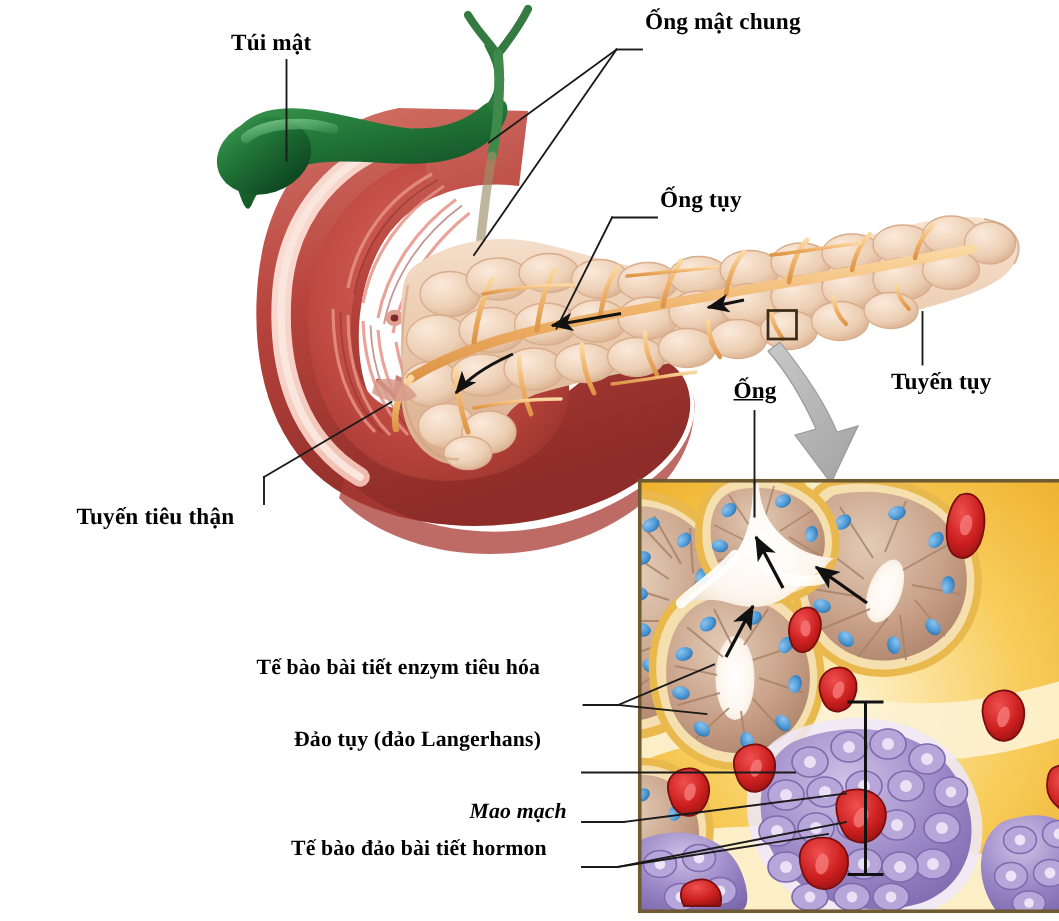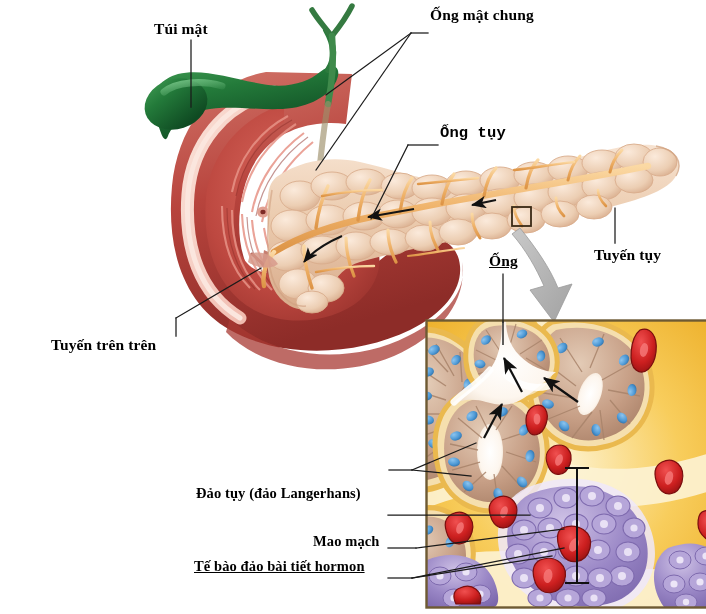--- a/index.html
+++ b/index.html
@@ -19,28 +19,28 @@
     color:#000000;
     white-space:nowrap;
     line-height:1.1;
     letter-spacing:0.1px;
   }
   .lbl-15{font-size:15.5px;}
   .lbl-14{font-size:14.5px;}
 
   .lbl-gallbladder{left:138px;top:20px;}
   .lbl-bileduct{left:414px;top:6px;}
-  .lbl-pancduct{left:424px;top:125px;font-family:Liberation Mono, monospace;}
+  .lbl-pancduct{left:424px;top:125px;}
   .lbl-duct{left:473px;top:252px;text-decoration:underline;}
   .lbl-pancreas{left:578px;top:246px;text-align:center;}
   .lbl-adrenal{left:35px;top:336px;}
   .lbl-acinar{left:155px;top:438px;}
   .lbl-islet{left:180px;top:486px;text-align:center;}
-  .lbl-capillary{left:297px;top:534px;}
-  .lbl-hormone{left:178px;top:559px;text-decoration:underline;}
+  .lbl-capillary{left:297px;top:534px;font-style:italic;}
+  .lbl-hormone{left:178px;top:559px;}
 </style>
 </head>
 <body>
 
 <div id="stage">
 
 <svg id="scene" viewBox="0 0 706 614" xmlns="http://www.w3.org/2000/svg">
   <defs>
 
     <linearGradient id="gbGrad" x1="0" y1="0" x2="0.5" y2="1">
@@ -679,22 +679,23 @@
 <div class="lbl lbl-15 lbl-gallbladder">Túi mật</div>
 
 <div class="lbl lbl-15 lbl-bileduct">Ống mật chung</div>
 
 <div class="lbl lbl-15 lbl-pancduct">Ống tụy</div>
 
 <div class="lbl lbl-15 lbl-duct">Ống</div>
 
 <div class="lbl lbl-15 lbl-pancreas">Tuyến tụy</div>
 
-<div class="lbl lbl-15 lbl-adrenal">Tuyến trên trên</div>
-
+<div class="lbl lbl-15 lbl-adrenal">Tuyến tiêu thận</div>
+
+<div class="lbl lbl-14 lbl-acinar">Tế bào bài tiết enzym tiêu hóa</div>
 
 <div class="lbl lbl-14 lbl-islet">Đảo tụy (đảo Langerhans)</div>
 
 <div class="lbl lbl-14 lbl-capillary">Mao mạch</div>
 
 <div class="lbl lbl-14 lbl-hormone">Tế bào đảo bài tiết hormon</div>
 
 </div>
 
 </body></html>

